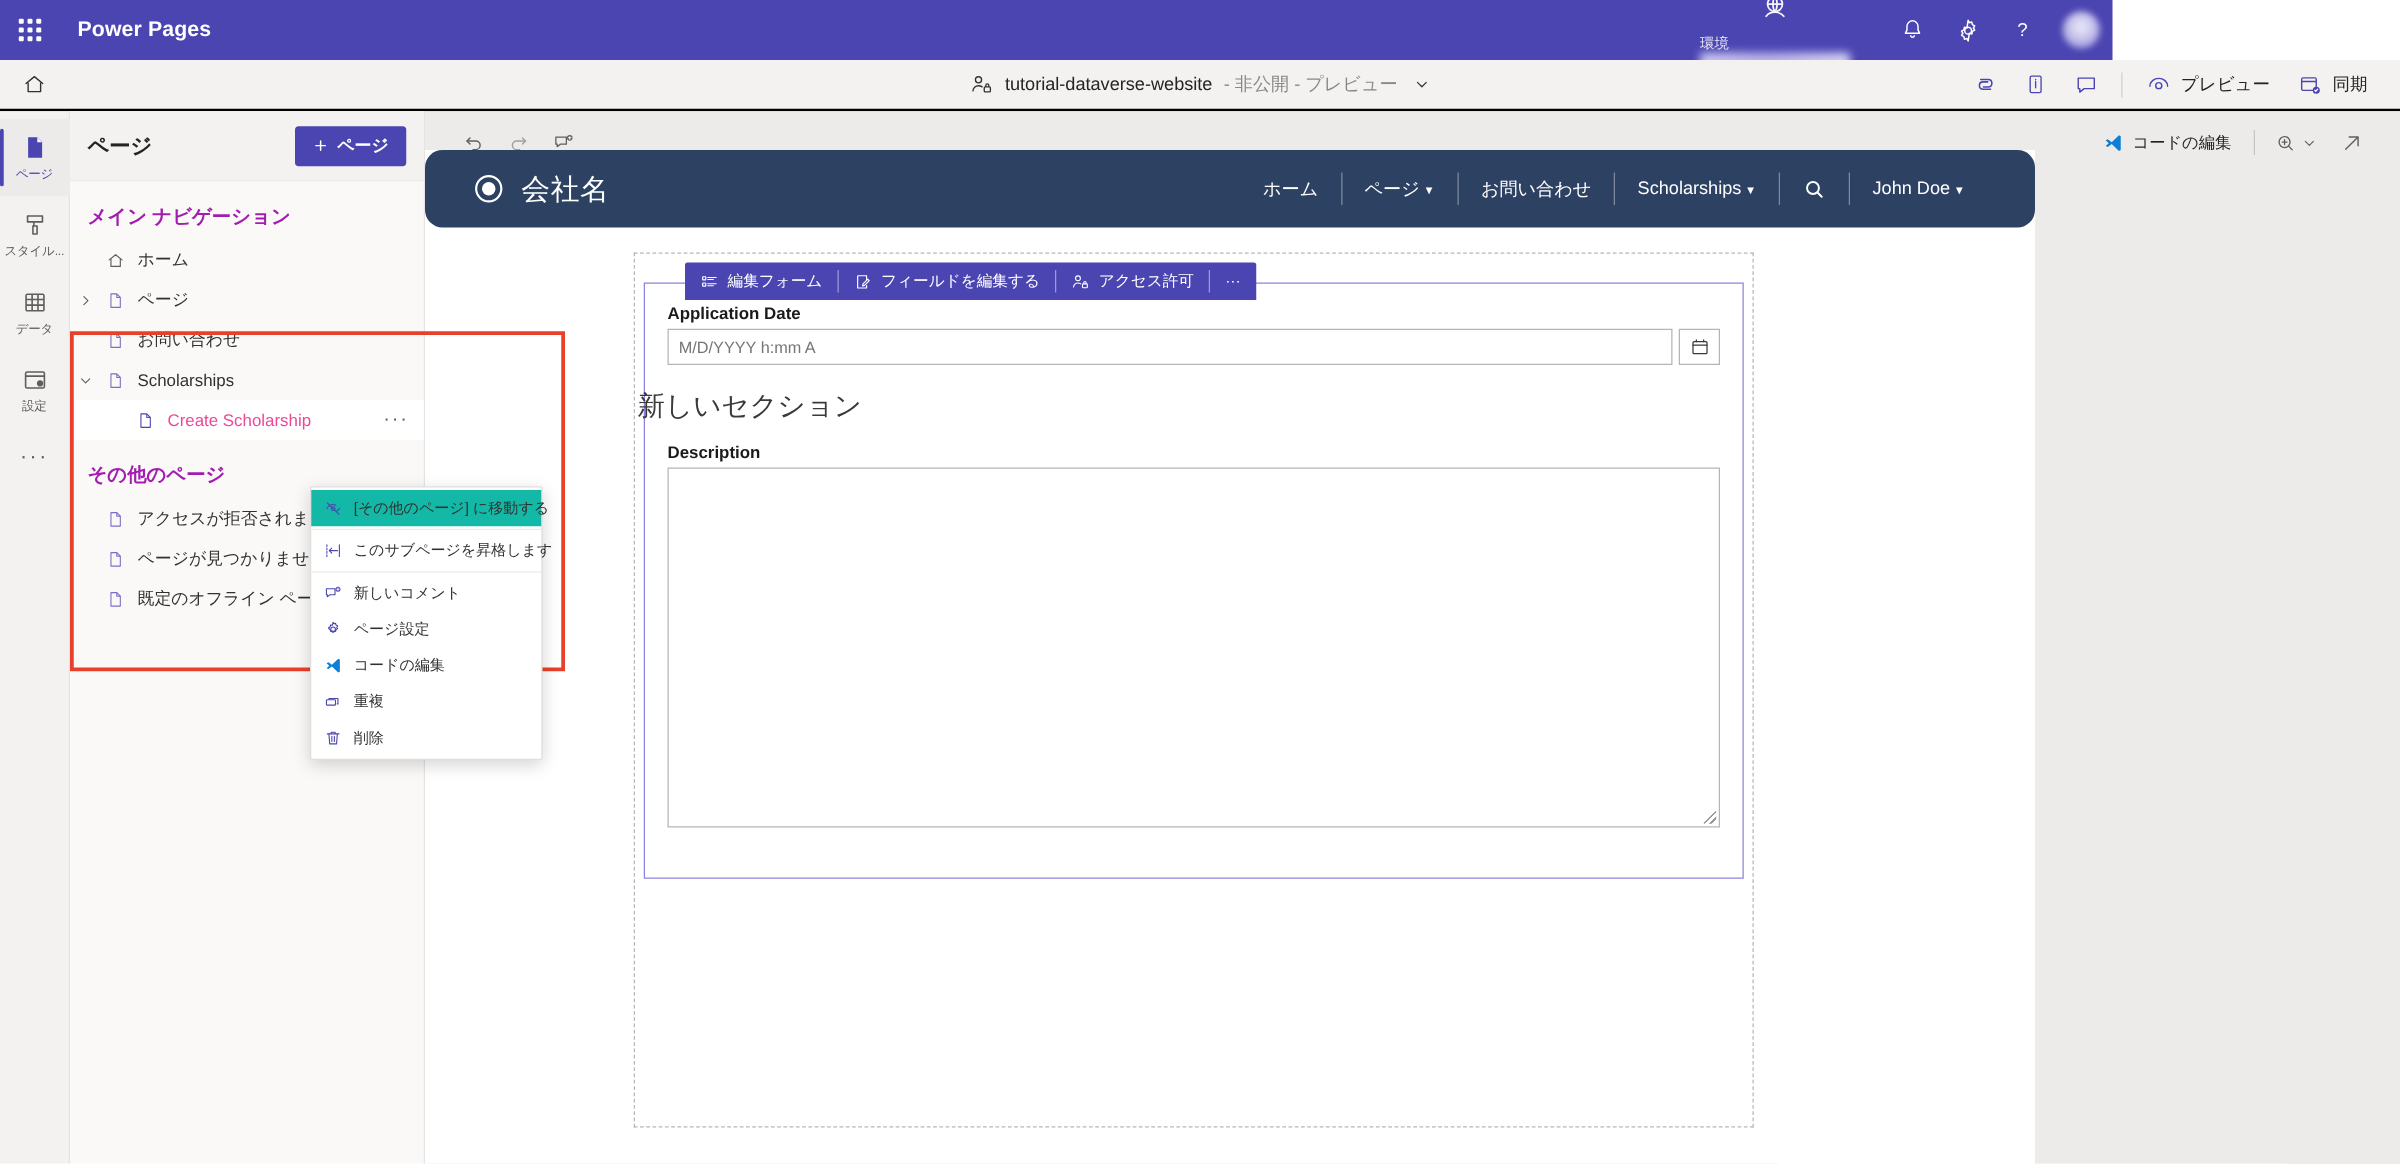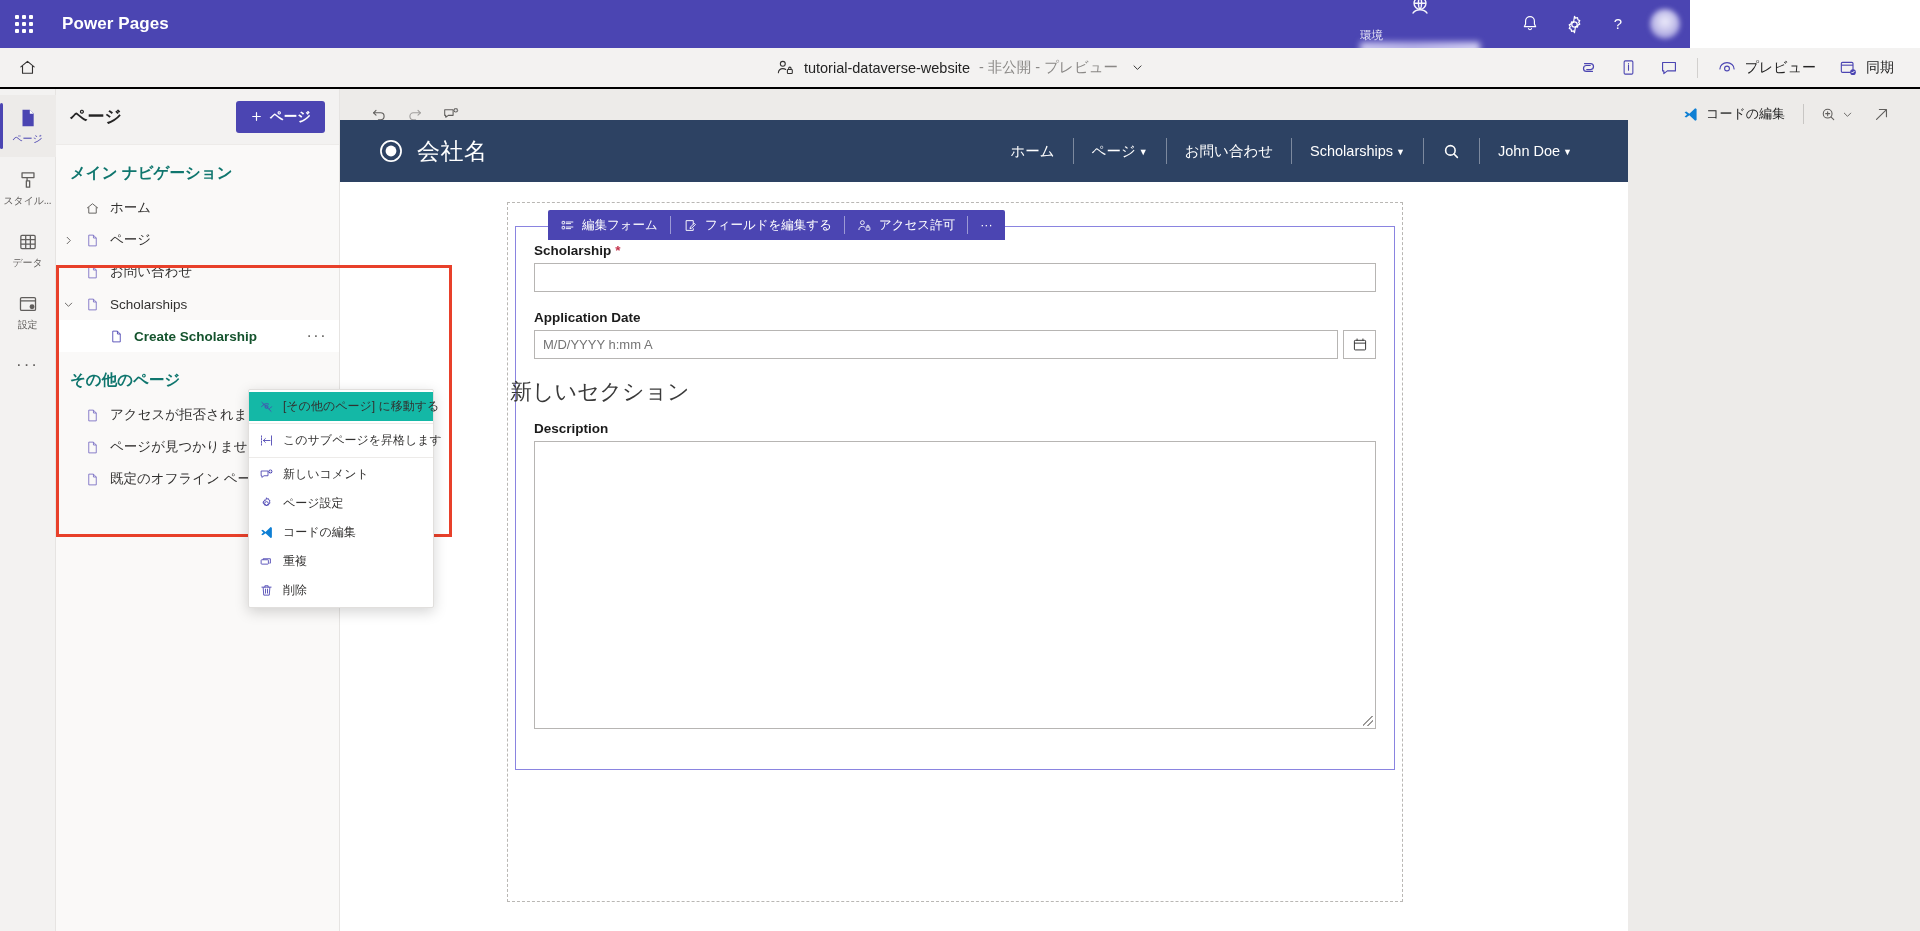--- a/index.html
+++ b/index.html
@@ -124,37 +124,37 @@
   }
   .panel-title { font-size: 17px; font-weight: 600; color: #242424; }
   .new-page-btn {
     background: #4B45B2; color: #fff; border: none; border-radius: 3px;
     height: 32px; padding: 0 14px; font-size: 13.5px; font-weight: 600;
     display: flex; align-items: center; gap: 7px; cursor: pointer;
     font-family: inherit;
   }
 
   .section-title {
-    font-size: 15.5px; font-weight: 700; color: #0f766e;
+    font-size: 15.5px; font-weight: 700; color: #a21caf;
     padding: 18px 14px 8px 14px;
   }
   .nav-row {
     display: flex; align-items: center; height: 32px; cursor: pointer;
     padding-right: 8px; position: relative; font-size: 13.5px; color: #323130;
   }
   .nav-chev {
     width: 24px; display: flex; align-items: center; justify-content: center;
     color: #605E5C; flex: 0 0 24px;
   }
   .nav-ico { width: 24px; display: flex; align-items: center; justify-content: center; flex: 0 0 24px; }
   .nav-label { margin-left: 6px; white-space: nowrap; overflow: hidden; text-overflow: ellipsis; }
   .nav-row.indent1 { padding-left: 24px; }
   .nav-row.indent2 { padding-left: 48px; }
   .nav-row.selected { background: #ffffff; }
-  .nav-row.selected .nav-label { color: #14532d; font-weight: 700; }
+  .nav-row.selected .nav-label { color: #ec4899; font-weight: 400; }
   .nav-ellipsis {
     margin-left: auto; color: #605E5C; font-size: 16px; letter-spacing: 1.5px;
     padding: 0 4px; line-height: 1;
   }
 
   
   .highlight-box {
     position: absolute; left: 56px; top: 265px; width: 396px; height: 272px;
     border: 3px solid #E8402A; pointer-events: none; z-index: 40;
   }
@@ -199,21 +199,21 @@
     border-radius: 3px; color: #605E5C;
   }
 
   
   .page-canvas {
     position: absolute; top: 31px; left: 0; width: 1288px; bottom: 0;
     background: #ffffff; overflow: hidden;
   }
   .site-header {
     height: 62px; background: #2D4263; display: flex; align-items: center;
-    padding: 4px 38px; color: #ffffff;
+    padding: 4px 38px; color: #ffffff; border-radius: 14px;
   }
   .site-logo-txt { display: flex; align-items: center; gap: 13px; }
   .site-name { font-size: 23px; font-weight: 400; letter-spacing: .5px; }
   .site-nav { margin-left: auto; display: flex; align-items: center; font-size: 14.5px; }
   .sn-item {
     padding: 0 18px; cursor: pointer; white-space: nowrap; color: #ffffff;
     display: flex; align-items: center; gap: 3px;
   }
   .sn-sep { width: 1px; height: 26px; background: rgba(255,255,255,.38); }
   .caret { font-size: 9px; line-height: 1; position: relative; top: 1px; }
@@ -644,27 +644,20 @@
             <rect x="14.4" y="14.6" width="6.2" height="5" rx="1"></rect>
             <path d="M16 14.6v-1.6a1.5 1.5 0 0 1 3 0v1.6"></path>
           </svg>
           <span>アクセス許可</span>
         </div>
         <div class="ft-sep"></div>
         <div class="ft-item">···</div>
       </div>
 
       <div class="form-box">
-        <div class="fld-block">
-          <div class="fld-label">
-            <span>Scholarship</span>
-            <span class="req-star">*</span>
-          </div>
-          <input class="fld-input" type="text" value="" style="">
-        </div>
 
         <div class="fld-block">
           <div class="fld-label">
             <span>Application Date</span>
           </div>
           <div class="date-row">
             <input class="fld-input placeholder-txt" type="text" placeholder="M/D/YYYY h:mm A" style="">
             <div class="date-btn">
               <svg width="16" height="16" viewBox="0 0 24 24" fill="none" stroke="#3a3a3a" stroke-width="1.5">
                 <rect x="3.6" y="5" width="16.8" height="14.4" rx="1.2"></rect>

